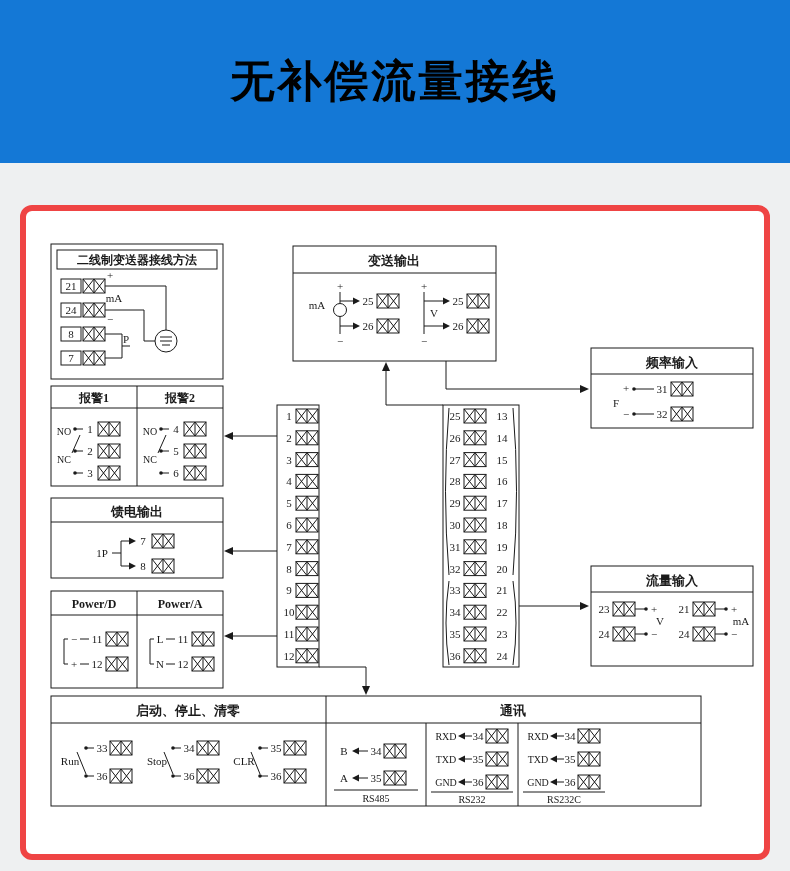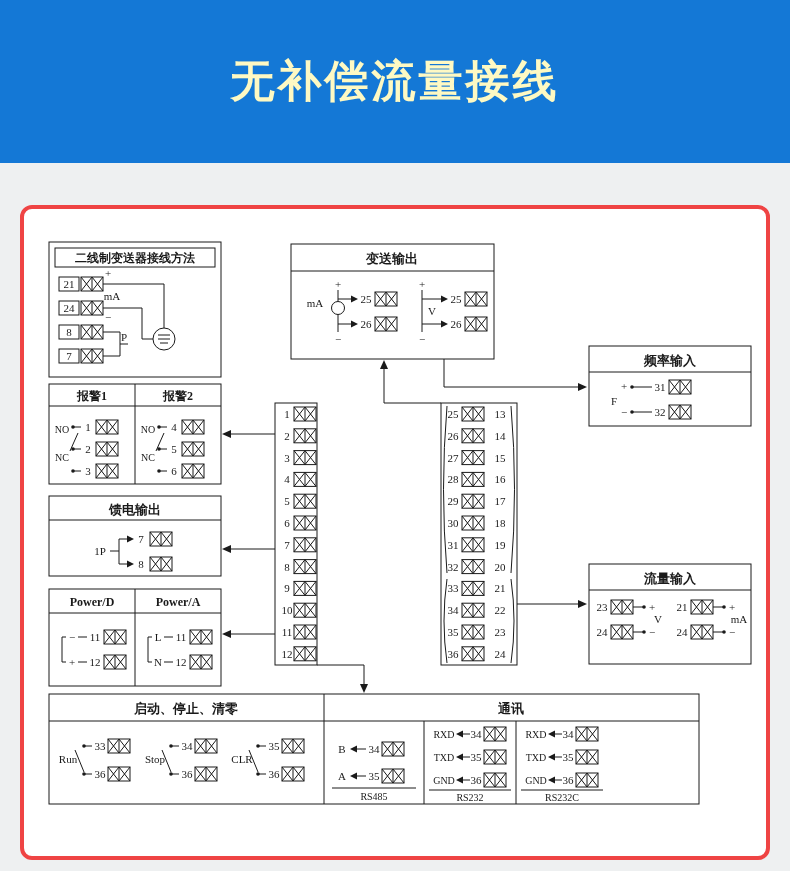--- a/index.html
+++ b/index.html
@@ -1,23 +1,23 @@
 <!DOCTYPE html>
 <html><head>
 <meta charset="utf-8">
 <style>
   * { margin:0; padding:0; box-sizing:border-box; }
   html,body { width:790px; height:871px; }
   body { background:#eef0f1; font-family:"Liberation Sans", sans-serif; position:relative; overflow:hidden; }
   .banner { position:absolute; left:0; top:0; width:790px; height:163px; background:#1478d6;
             display:flex; align-items:center; justify-content:center; }
-  .banner h1 { color:#fef9c3; font-size:44px; font-weight:700; letter-spacing:3px;
+  .banner h1 { color:#000000; font-size:44px; font-weight:700; letter-spacing:3px;
                font-family:"Liberation Sans", sans-serif; }
   .panel { position:absolute; left:20px; top:205px; width:750px; height:655px;
-           background:#ffffff; border-radius:12px; border:4px solid #ef4444; }
+           background:#ffffff; border-radius:12px; border:6px solid #ef4444; }
   svg { display:block; }
   svg text { font-family:"Liberation Serif","DejaVu Serif",serif; fill:#1a1a1a; }
   .tc   { text-anchor:middle; }
   .num  { font-size:11px; }
   .lbl  { font-size:11px; }
   .lbl10{ font-size:10px; }
   .ttl  { font-size:13px; font-weight:700; }
   .ttl12{ font-size:12px; font-weight:700; }
   .wire { stroke:#1a1a1a; stroke-width:1; fill:none; }
   .box  { fill:none; stroke:#1a1a1a; stroke-width:1; }

